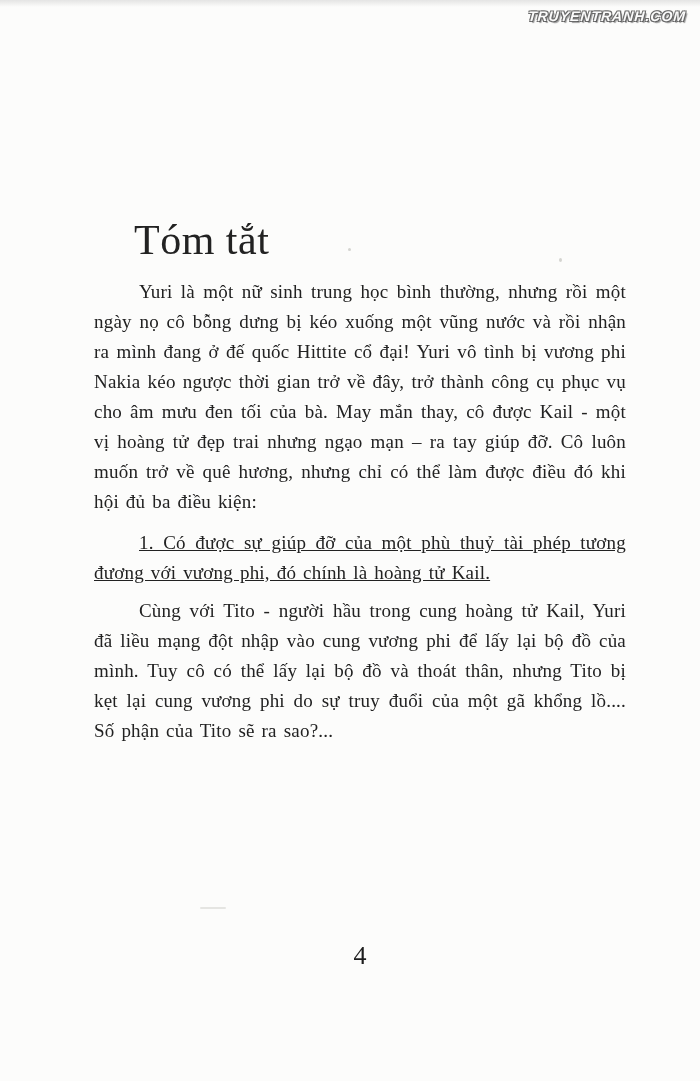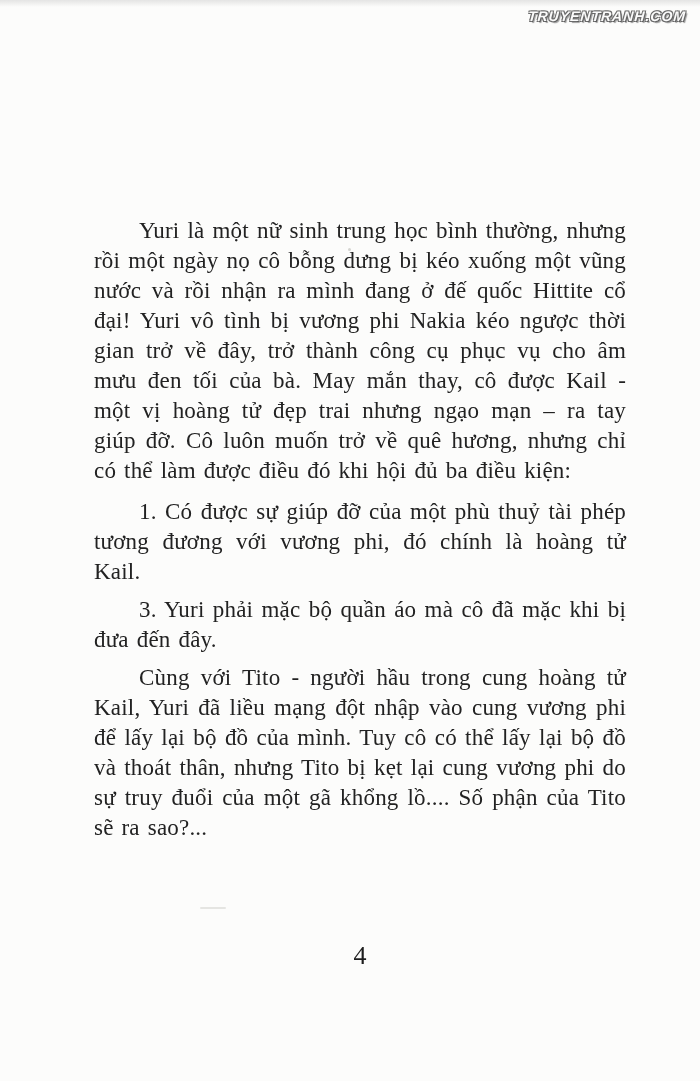--- a/index.html
+++ b/index.html
@@ -52,30 +52,31 @@
     width: 532px;
   }
   .page-title {
     font-size: 42px;
     font-weight: normal;
     letter-spacing: 0.5px;
     margin: 0 0 13px 40px;
     line-height: 48px;
   }
   .para {
-    font-size: 23px;
+    font-size: 19px;
     line-height: 30px;
     margin: 0 0 11px 0;
     text-align: justify;
     text-indent: 45px;
     word-spacing: 2px;
     letter-spacing: 0.2px;
   }
   .condition {
     margin-bottom: 8px;
+    text-decoration: underline;
   }
   .page-number {
     position: absolute;
     left: 94px;
     top: 941px;
     width: 532px;
     text-align: center;
     font-size: 26px;
     color: #1d1d1d;
   }
@@ -93,27 +94,27 @@
 <body>
 
 <div class="paper">
 
   <div class="top-edge-shade"></div>
 
   <div class="watermark">TRUYENTRANH.COM</div>
 
   <div class="content">
 
+    <h1 class="page-title">Tóm tắt</h1>
 
     <p class="para">Yuri là một nữ sinh trung học bình thường, nhưng rồi một ngày nọ cô bỗng dưng bị kéo xuống một vũng nước và rồi nhận ra mình đang ở đế quốc Hittite cổ đại! Yuri vô tình bị vương phi Nakia kéo ngược thời gian trở về đây, trở thành công cụ phục vụ cho âm mưu đen tối của bà. May mắn thay, cô được Kail - một vị hoàng tử đẹp trai nhưng ngạo mạn – ra tay giúp đỡ. Cô luôn muốn trở về quê hương, nhưng chỉ có thể làm được điều đó khi hội đủ ba điều kiện:</p>
 
     <p class="para condition">1. Có được sự giúp đỡ của một phù thuỷ tài phép tương đương với vương phi, đó chính là hoàng tử Kail.</p>
 
 
-    <p class="para condition">3. Yuri phải mặc bộ quần áo mà cô đã mặc khi bị đưa đến đây.</p>
 
     <p class="para">Cùng với Tito - người hầu trong cung hoàng tử Kail, Yuri đã liều mạng đột nhập vào cung vương phi để lấy lại bộ đồ của mình. Tuy cô có thể lấy lại bộ đồ và thoát thân, nhưng Tito bị kẹt lại cung vương phi do sự truy đuổi của một gã khổng lồ.... Số phận của Tito sẽ ra sao?...</p>
 
   </div>
 
   <div class="page-number">4</div>
 
   <div class="speck speck-1"></div>
   <div class="speck speck-2"></div>
   <div class="speck speck-3"></div>

